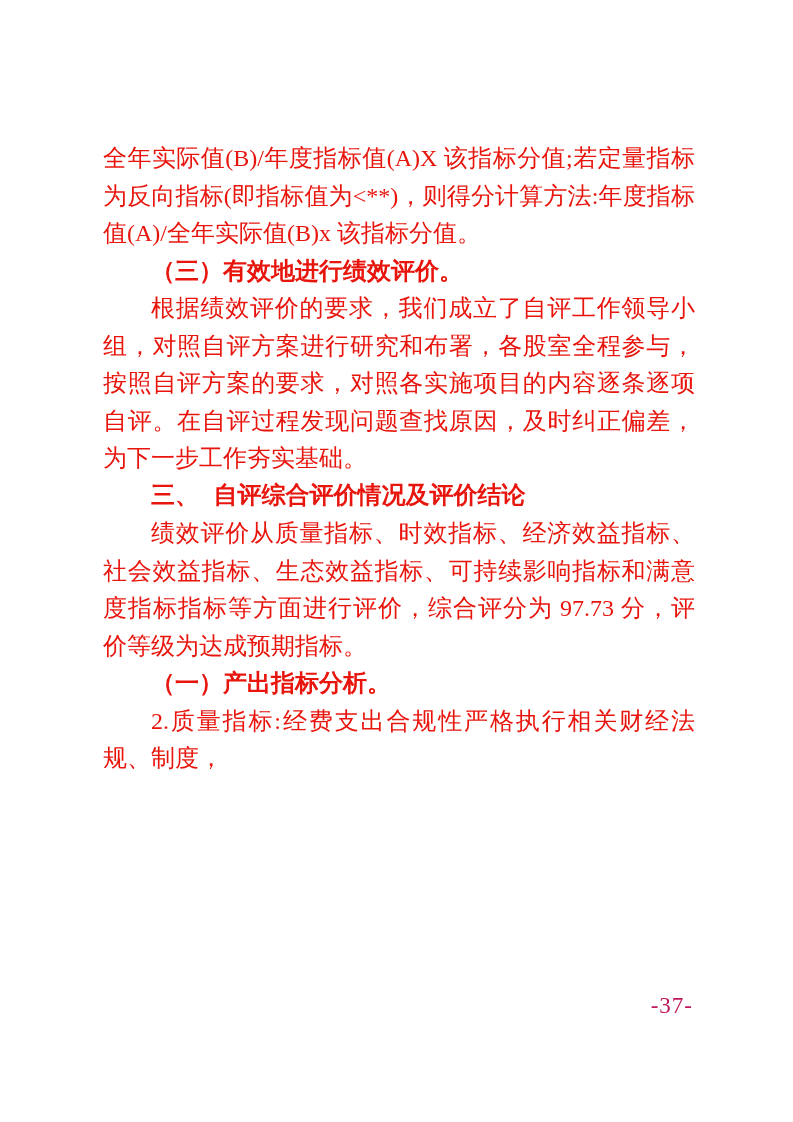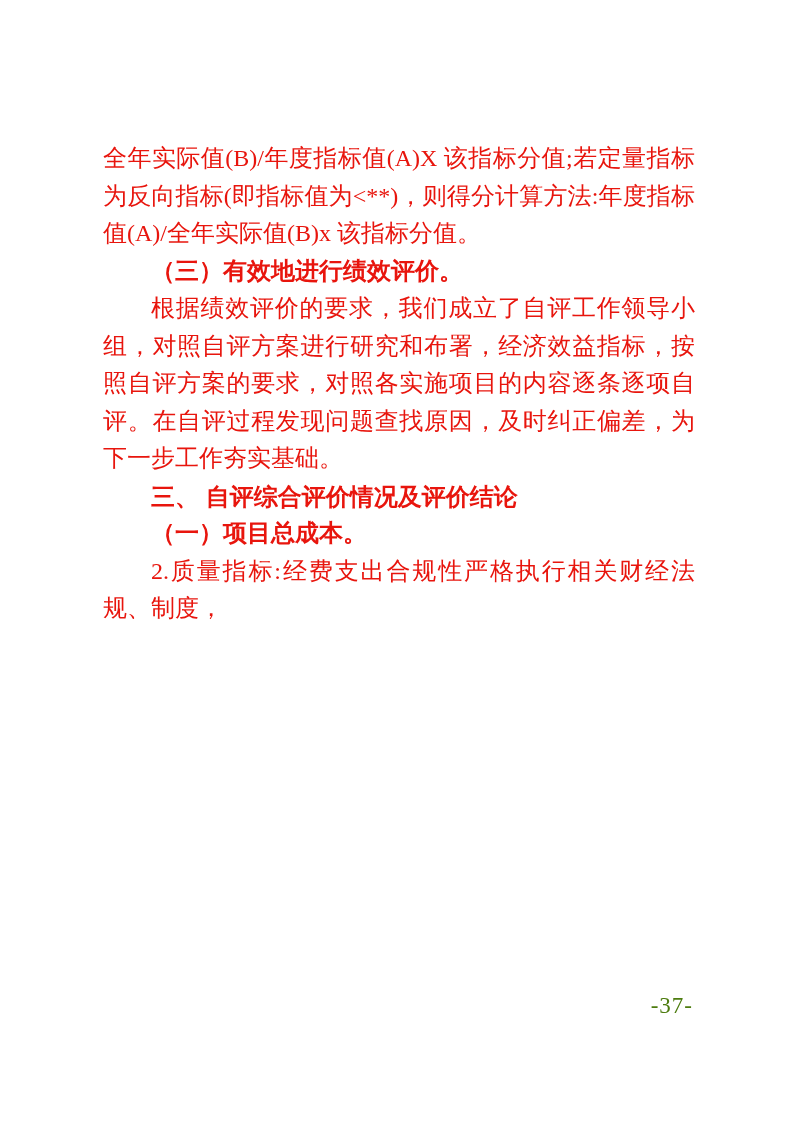--- a/index.html
+++ b/index.html
@@ -30,38 +30,39 @@
     text-indent: 2em;
   }
   .content p.no-indent {
     text-indent: 0;
   }
   .content p.bold {
     font-weight: bold;
   }
   .content p.heading {
     font-weight: bold;
-    font-family: Liberation Sans, sans-serif;
+    font-family: Liberation Mono, monospace;
   }
   .page-number {
     position: absolute;
     right: 100px;
     top: 993px;
-    color: #4d7c0f;
+    color: #be185d;
     font-size: 23px;
     font-family: "Liberation Serif", serif;
     letter-spacing: 1px;
   }
 </style>
 </head>
 <body>
 
 <div class="page">
   <div class="content">
     <p class="no-indent">全年实际值(B)/年度指标值(A)X 该指标分值;若定量指标为反向指标(即指标值为&lt;**)，则得分计算方法:年度指标值(A)/全年实际值(B)x 该指标分值。</p>
     <p class="bold">（三）有效地进行绩效评价。</p>
-    <p>根据绩效评价的要求，我们成立了自评工作领导小组，对照自评方案进行研究和布署，经济效益指标，按照自评方案的要求，对照各实施项目的内容逐条逐项自评。在自评过程发现问题查找原因，及时纠正偏差，为下一步工作夯实基础。</p>
+    <p>根据绩效评价的要求，我们成立了自评工作领导小组，对照自评方案进行研究和布署，各股室全程参与，按照自评方案的要求，对照各实施项目的内容逐条逐项自评。在自评过程发现问题查找原因，及时纠正偏差，为下一步工作夯实基础。</p>
     <p class="heading">三、 自评综合评价情况及评价结论</p>
-    <p class="bold">（一）项目总成本。</p>
+    <p>绩效评价从质量指标、时效指标、经济效益指标、社会效益指标、生态效益指标、可持续影响指标和满意度指标指标等方面进行评价，综合评分为 97.73 分，评价等级为达成预期指标。</p>
+    <p class="bold">（一）产出指标分析。</p>
     <p>2.质量指标:经费支出合规性严格执行相关财经法规、制度，</p>
   </div>
   <div class="page-number">-37-</div>
 </div>
 
 </body></html>

